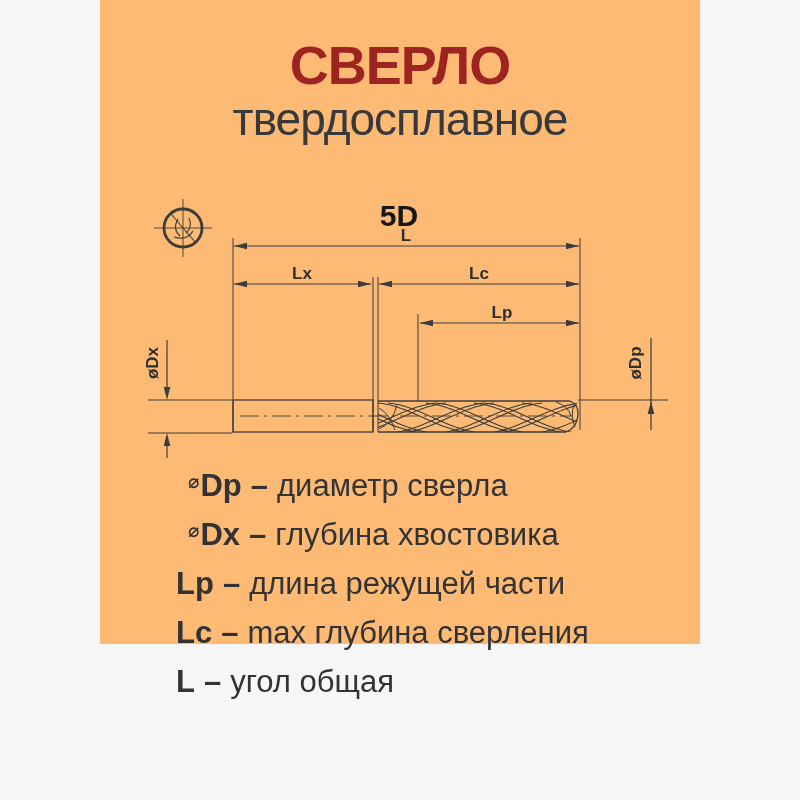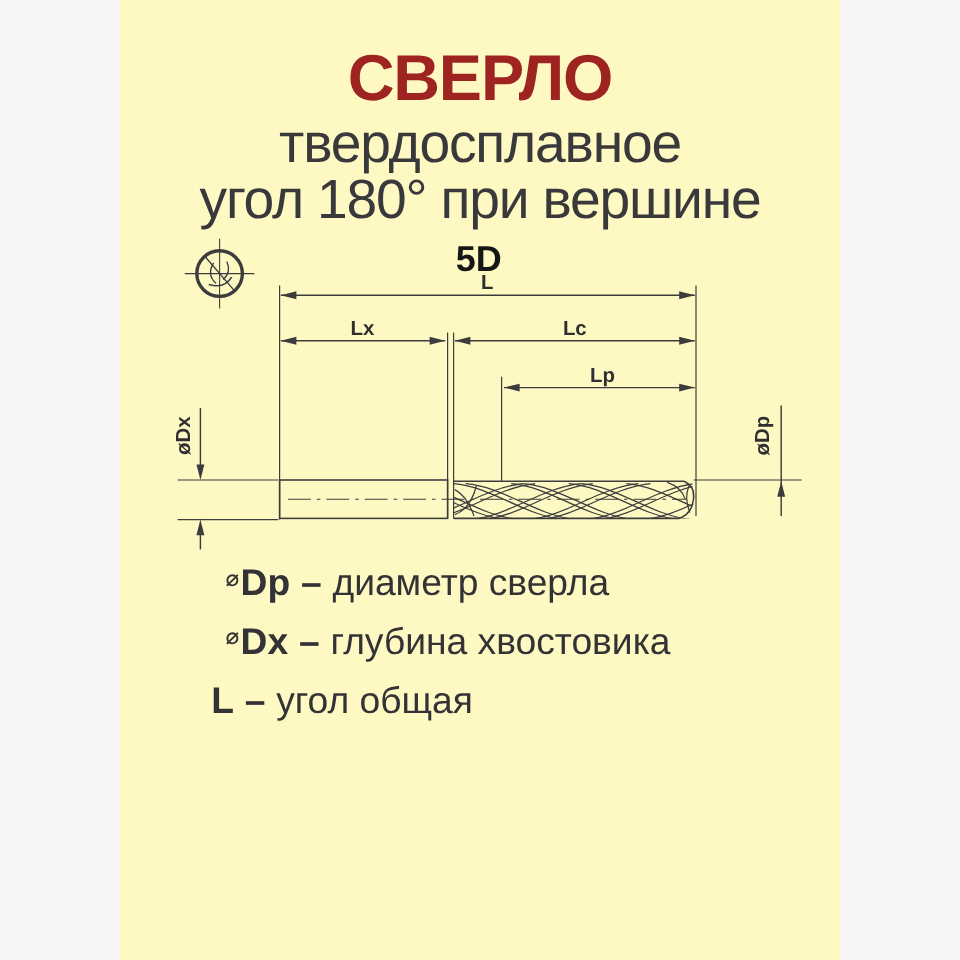--- a/index.html
+++ b/index.html
@@ -4,23 +4,23 @@
 <style>
   html,body{margin:0;padding:0;}
   body{
     width:800px;height:800px;
     background:#f6f6f7;
     font-family:"Liberation Sans","DejaVu Sans",sans-serif;
     overflow:hidden;
   }
   .card{
     position:relative;
-    width:600px;height:800px;
+    width:600px;height:644px;
     margin:0 auto;
-    background:#fef9c3;
+    background:#fdba74;
   }
   .title{
     position:absolute;top:34px;left:0;width:100%;
     text-align:center;
     font-size:54px;font-weight:800;letter-spacing:-1px;
     color:#9e2421;
   }
   .sub{
     position:absolute;left:0;width:100%;
     text-align:center;
@@ -54,21 +54,20 @@
   }
   svg .big{font-size:30px;font-weight:700;fill:#161616;}
 </style>
 </head>
 <body>
 
 <div class="card">
 
   <div class="title">СВЕРЛО</div>
   <div class="sub sub1">твердосплавное</div>
-  <div class="sub sub2">угол 180° при вершине</div>
 
   <svg class="drawing" viewBox="100 190 600 272" xmlns="http://www.w3.org/2000/svg">
     <defs>
       <clipPath id="fl">
           <rect x="378" y="401" width="199" height="31"></rect>
         </clipPath>
     </defs>
 
     <g stroke="#3c3c3c" fill="none">
       <line x1="154" y1="228" x2="212" y2="228" stroke-width="0.9"></line>
@@ -160,17 +159,23 @@
   </svg>
 
   <div class="legend">
     <div class="lrow indent">
       <span class="sym"><span class="diam">⌀</span><span>Dp</span></span><span class="dash">–</span><span class="desc">диаметр сверла</span>
     </div>
     <div class="lrow indent">
       <span class="sym"><span class="diam">⌀</span><span>Dx</span></span><span class="dash">–</span><span class="desc">глубина хвостовика</span>
     </div>
     <div class="lrow">
+      <span class="sym"><span class="diam"></span><span>Lp</span></span><span class="dash">–</span><span class="desc">длина режущей части</span>
+    </div>
+    <div class="lrow">
+      <span class="sym"><span class="diam"></span><span>Lc</span></span><span class="dash">–</span><span class="desc">max глубина сверления</span>
+    </div>
+    <div class="lrow">
       <span class="sym"><span class="diam"></span><span>L</span></span><span class="dash">–</span><span class="desc">угол общая</span>
     </div>
   </div>
 
 </div>
 
 </body></html>

